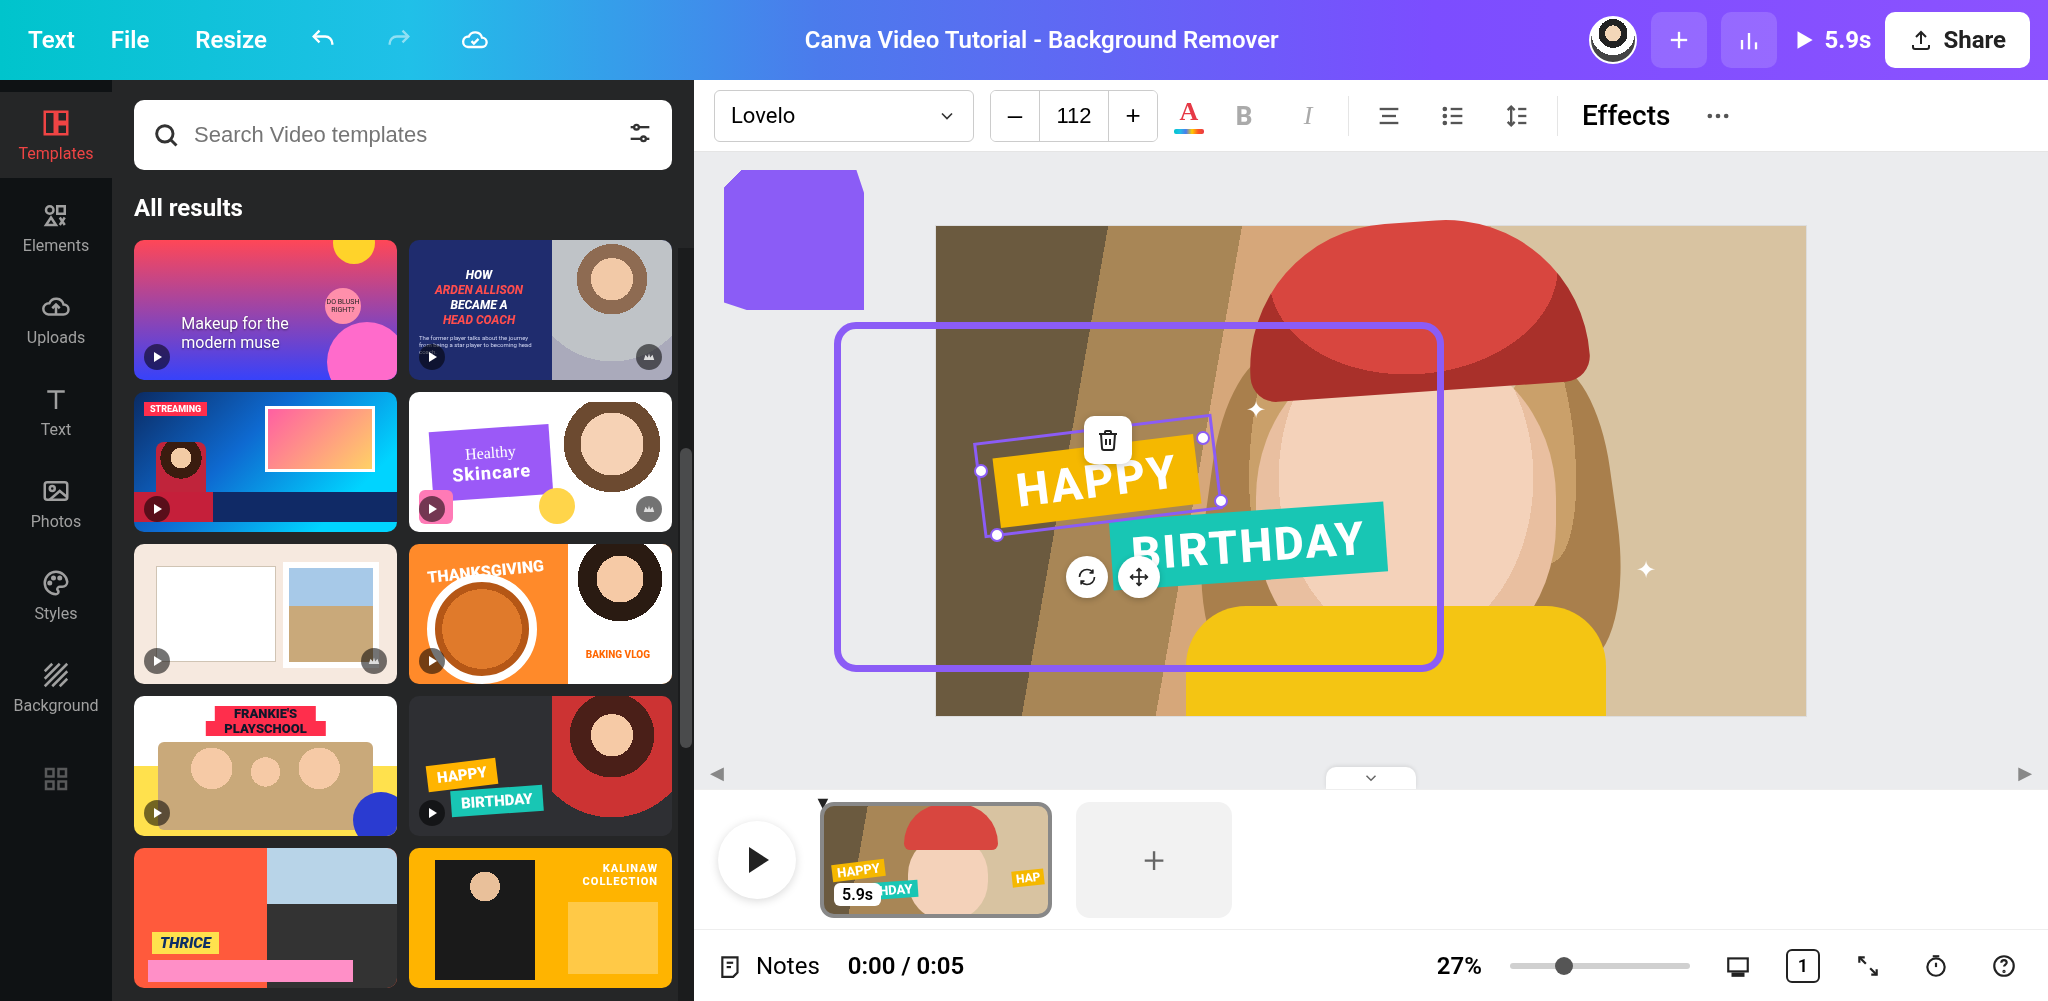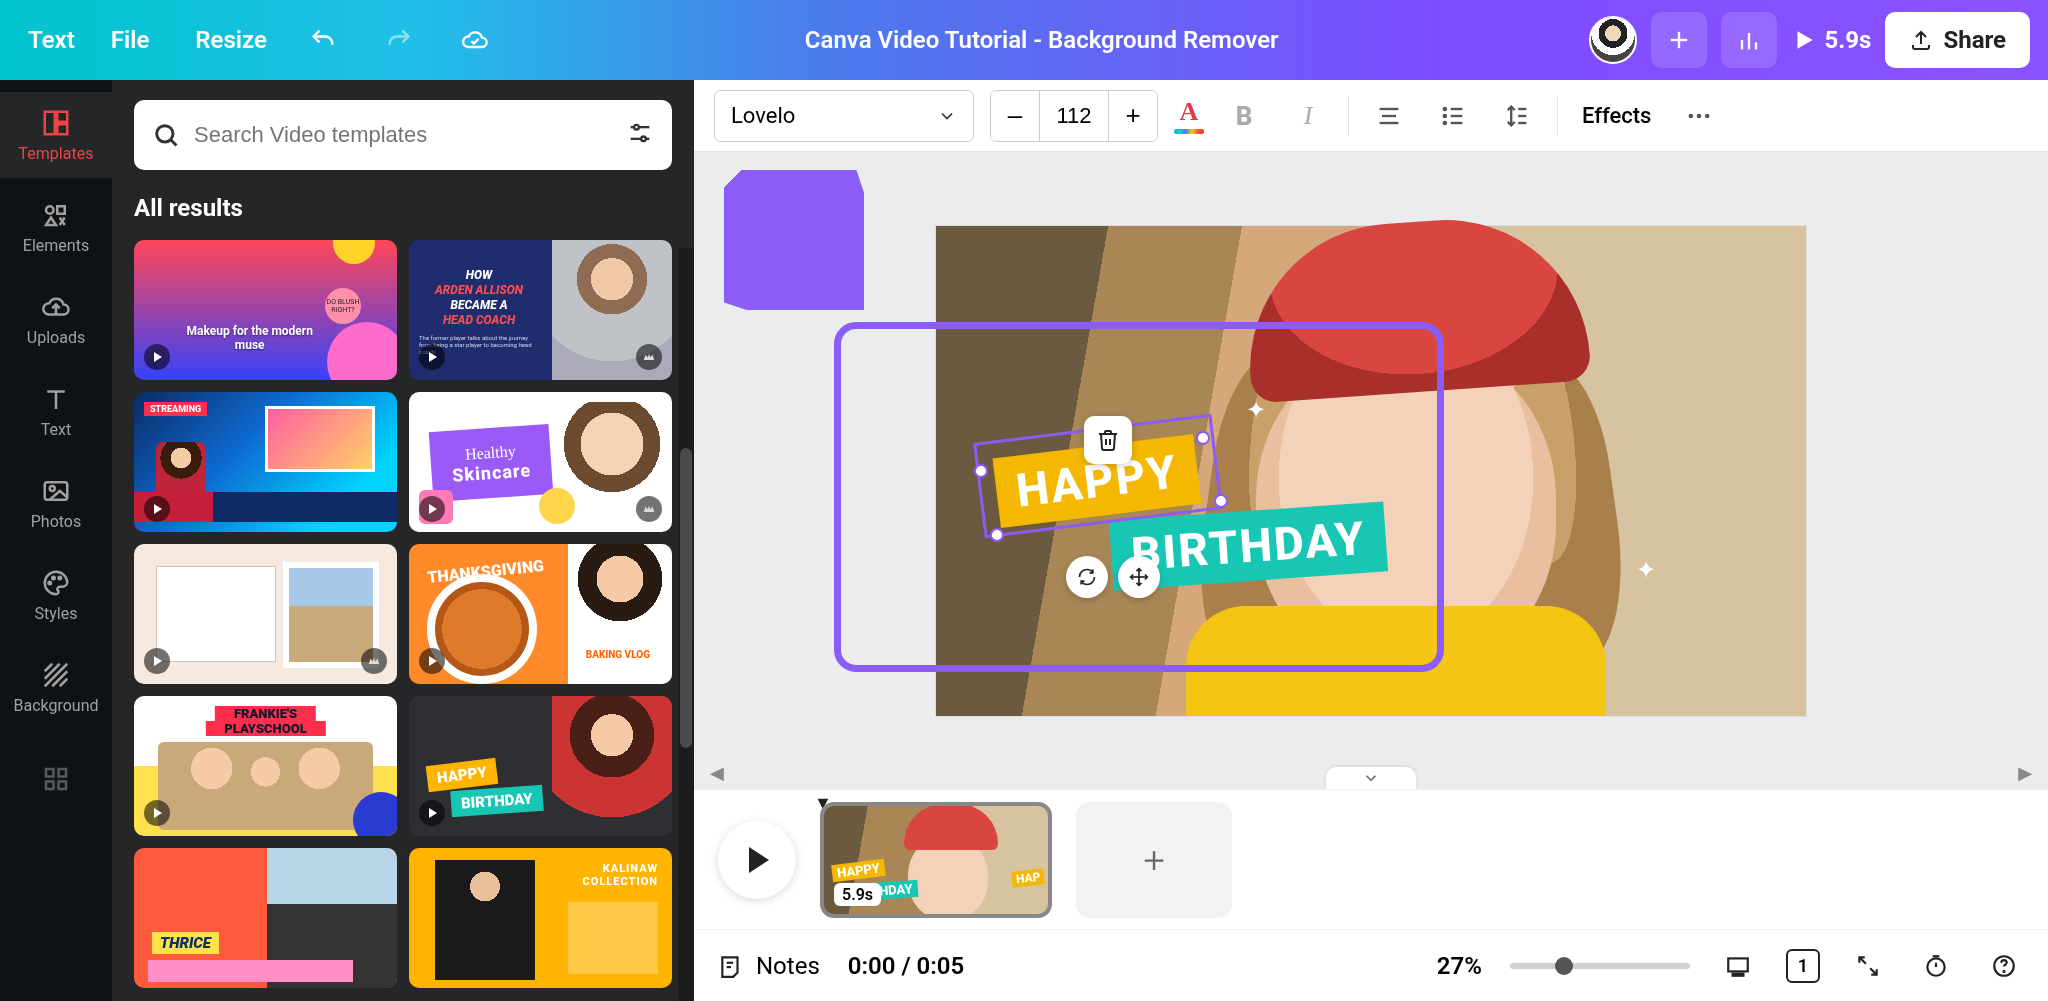--- a/index.html
+++ b/index.html
@@ -41,21 +41,21 @@
   .tpl .crown{position:absolute;right:10px;bottom:10px;width:26px;height:26px;border-radius:50%;background:rgba(0,0,0,.55);display:flex;align-items:center;justify-content:center;}
   .tpl .crown svg{width:14px;height:14px;fill:#ddd;}
   .panel-scroll{position:absolute;right:0;top:168px;bottom:0;width:16px;background:#1b1c1d;}
   .panel-scroll .thumb{position:absolute;left:2px;width:12px;top:200px;height:300px;background:#4a4b4c;border-radius:6px;}
   .collapse-handle{position:absolute;right:-28px;top:440px;width:30px;height:120px;background:#252627;border-radius:0 30px 30px 0;display:flex;align-items:center;justify-content:center;cursor:pointer;}
   .collapse-handle::after{content:"";display:block;width:0;height:0;border-right:8px solid #fff;border-top:6px solid transparent;border-bottom:6px solid transparent;}
   
   .tpl1{background:linear-gradient(180deg,#ff4757 0%,#3742fa 100%);}
   .tpl1 .blob-y{position:absolute;top:-18px;right:22px;width:42px;height:42px;border-radius:50%;background:#ffd32a;}
   .tpl1 .blob-p{position:absolute;bottom:-22px;right:-10px;width:80px;height:80px;border-radius:50%;background:#ff6bcb;}
-  .tpl1 .cap{position:absolute;left:18%;bottom:28px;right:30%;font-size:12px;text-align:center;color:#fff;font-weight:700;text-shadow:0 1px 2px rgba(0,0,0,.5)}
+  .tpl1 .cap{position:absolute;left:18%;bottom:28px;right:30%;font-size:16px;text-align:left;color:#fff;font-weight:400;text-shadow:0 1px 2px rgba(0,0,0,.5)}
   .tpl1 .badge{position:absolute;right:36px;top:48px;width:36px;height:36px;border-radius:50%;background:#ff8fab;font-size:7px;display:flex;align-items:center;justify-content:center;text-align:center;color:#222}
   .tpl2{background:#1f2c6e}
   .tpl2 .txt{position:absolute;left:10px;top:28px;width:120px;font-size:12px;text-align:center;font-weight:800;font-style:italic;color:#fff;line-height:1.25}
   .tpl2 .txt .red{color:#ff4d4d}
   .tpl2 .sub{position:absolute;left:10px;top:94px;width:120px;font-size:6px;color:#cfd4f1}
   .tpl2 .person{position:absolute;right:0;top:0;bottom:0;width:120px;background:radial-gradient(circle at 50% 28%,#f2c9a7 0 18%,#8e6b52 18% 30%,#bfc3c7 30% 70%,#aab 70% 100%)}
   .tpl3{background:linear-gradient(135deg,#0b2b63 0%,#0e6ad1 40%,#00d4ff 80%)}
   .tpl3 .tag{position:absolute;left:10px;top:10px;background:#ff2e4c;color:#fff;font-size:9px;font-weight:800;padding:2px 6px}
   .tpl3 .shot{position:absolute;right:22px;top:14px;width:110px;height:66px;background:linear-gradient(135deg,#ff5fa2 0%,#ffd166 100%);border:3px solid #fff}
   .tpl3 .lower{position:absolute;left:0;right:0;bottom:10px;height:30px;background:linear-gradient(90deg,#c51f3a 0 30%,#102a66 30% 100%)}
@@ -101,21 +101,21 @@
   .font-select{width:260px;height:52px;border:1px solid #ccc;border-radius:6px;display:flex;align-items:center;justify-content:space-between;padding:0 16px;font-size:22px;cursor:pointer;}
   .size-group{display:flex;align-items:center;border:1px solid #ccc;border-radius:6px;height:52px;overflow:hidden;}
   .size-group button{width:48px;height:100%;border:none;background:#fff;font-size:26px;cursor:pointer;}
   .size-group input{width:70px;text-align:center;border:none;border-left:1px solid #ccc;border-right:1px solid #ccc;height:100%;font-size:22px;outline:none;}
   .ctx-btn{width:48px;height:48px;display:flex;align-items:center;justify-content:center;border-radius:6px;cursor:pointer;color:#555;font-size:26px;}
   .ctx-btn svg{width:28px;height:28px;stroke:currentColor;fill:none;stroke-width:2;}
   .font-color-btn{display:flex;flex-direction:column;align-items:center;gap:2px;cursor:pointer;}
   .font-color-btn .A{font-size:26px;font-weight:700;color:#e63946;font-family:Georgia,serif;}
   .font-color-btn .bar{width:30px;height:5px;background:linear-gradient(90deg,#00c4cc,#20c0e8,#4b7bec,#ffcc00,#ff5722,#e63946);border-radius:2px;}
   .divider{width:1px;height:40px;background:#e5e5e5;}
-  .effects-btn{font-size:22px;font-weight:500;cursor:pointer;padding:0 8px;}
+  .effects-btn{font-size:28px;font-weight:500;cursor:pointer;padding:0 8px;}
   
   .stage-wrap{flex:1;background:#ebecee;display:flex;align-items:center;justify-content:center;position:relative;overflow:hidden;}
   .canvas{width:870px;height:490px;background:linear-gradient(100deg,#6b5a3f 0 18%,#a88656 18% 32%,#d6a77a 32% 58%,#d8c3a1 58% 100%);position:relative;box-shadow:0 0 0 1px #ddd;}
   .beanie{position:absolute;top:-4px;left:310px;width:340px;height:170px;border-radius:170px 170px 30px 30px;background:radial-gradient(ellipse at 50% 30%,#d8463f 0 60%,#a9302a 60% 100%);transform:rotate(-4deg);}
   .face-skin{position:absolute;top:120px;left:320px;width:300px;height:330px;border-radius:46%;background:radial-gradient(ellipse at 50% 40%,#f4d2ba 0 60%,#e9bfa0 60% 100%);}
   .hair{position:absolute;top:130px;left:270px;width:130px;height:320px;background:radial-gradient(ellipse at 60% 20%,#caa06a 0 40%,#a97f4c 40% 100%);border-radius:40% 60% 50% 50%;transform:rotate(8deg);}
   .hair2{position:absolute;top:140px;left:560px;width:120px;height:300px;background:radial-gradient(ellipse at 40% 20%,#caa06a 0 40%,#a97f4c 40% 100%);border-radius:60% 40% 50% 50%;transform:rotate(-8deg);}
   .jacket{position:absolute;bottom:0;left:250px;width:420px;height:110px;background:#f4c513;border-radius:60px 60px 0 0;}
   .hb-box1{position:absolute;left:60px;top:220px;background:#f5b800;color:#fff;font-weight:800;font-size:46px;padding:8px 20px;transform:rotate(-7deg);letter-spacing:2px;}
   .hb-box2{position:absolute;left:175px;top:285px;background:#18c6b4;color:#fff;font-weight:800;font-size:46px;padding:8px 20px;transform:rotate(-4deg);letter-spacing:2px;}

